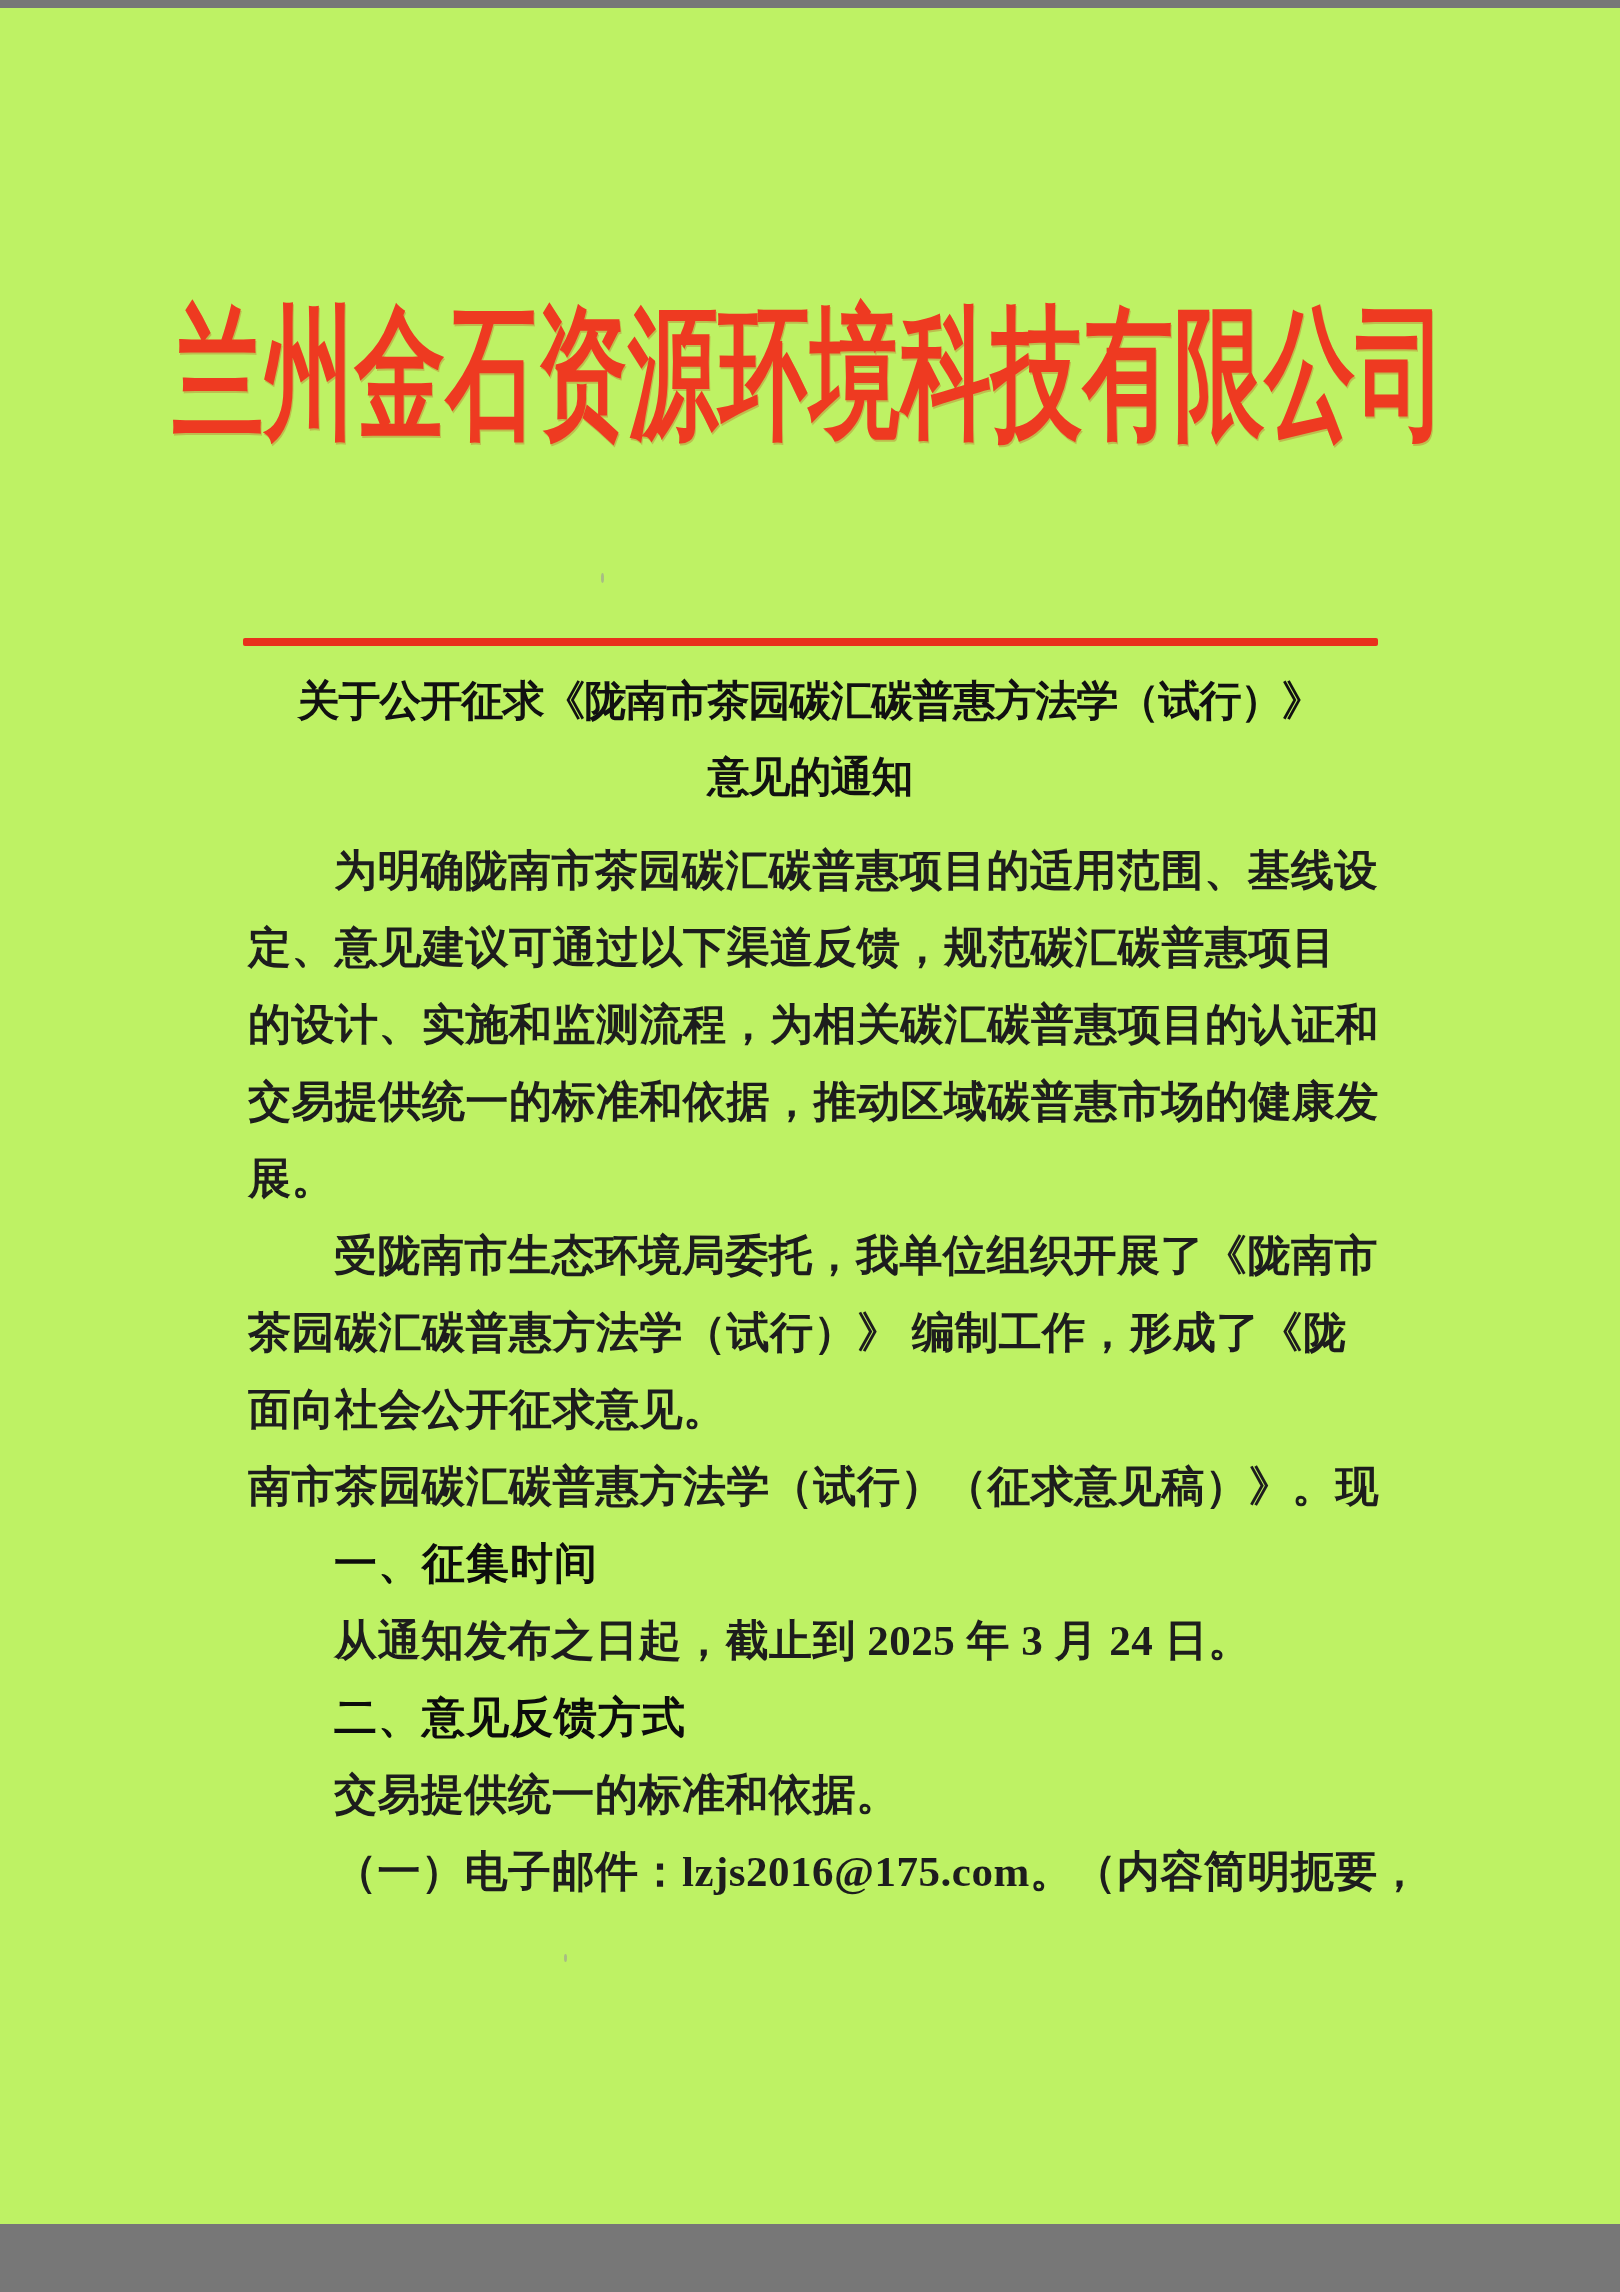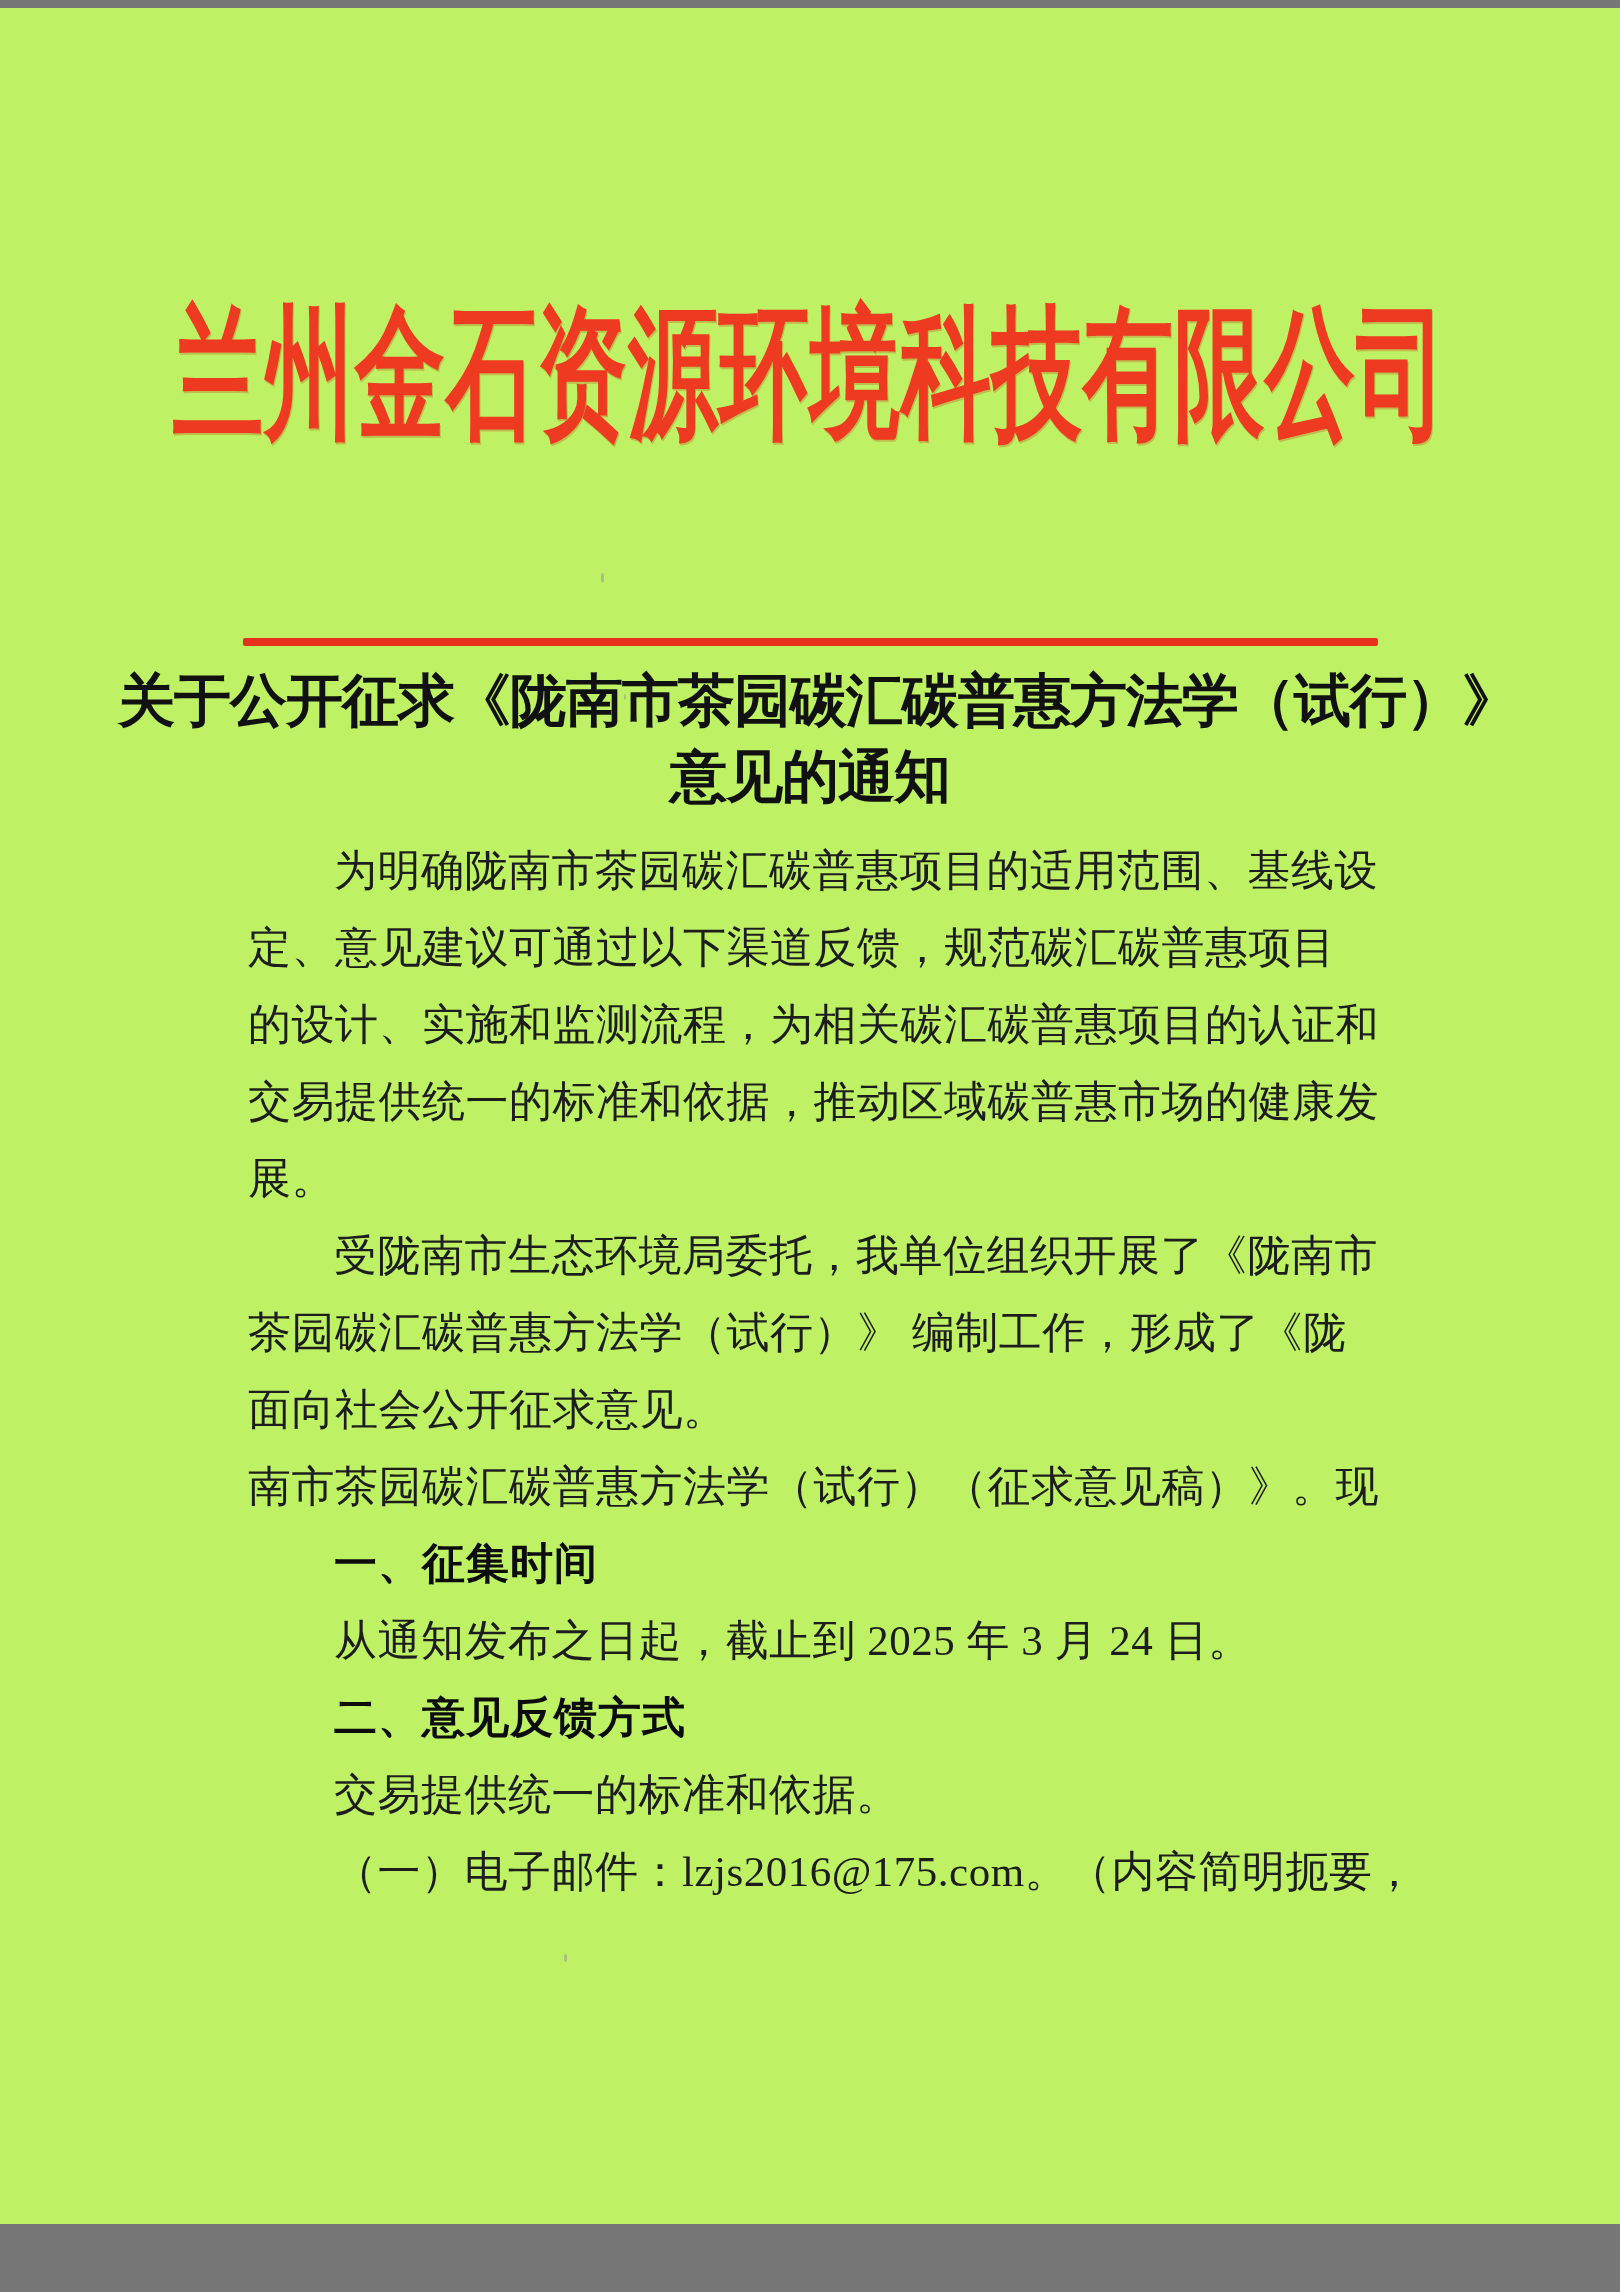--- a/index.html
+++ b/index.html
@@ -44,39 +44,39 @@
   }
 
   
   .doc-title {
     position: absolute;
     top: 655px;
     left: 118px;
     right: 118px;
     text-align: center;
     font-weight: 700;
-    font-size: 57px;
+    font-size: 42px;
     line-height: 76px;
     letter-spacing: -1px;
     color: #111;
     white-space: nowrap;
   }
 
   
   .body-block {
     position: absolute;
     top: 824px;
     left: 248px;
     width: 1133px;
     font-size: 43px;
     line-height: 77px;
     color: #1d1d1d;
     letter-spacing: 0.5px;
   }
-  .body-line { white-space: nowrap; }
+  .body-line { white-space: nowrap; font-weight: bold; }
   .indent { text-indent: 86px; }
   .heading {
     font-family: Liberation Sans, sans-serif;
     font-weight: 700;
     color: #0c0c0c;
     letter-spacing: 1px;
   }
 
   
   .speck { position: absolute; background: #9a9a9a; border-radius: 50%; opacity: .6; }

